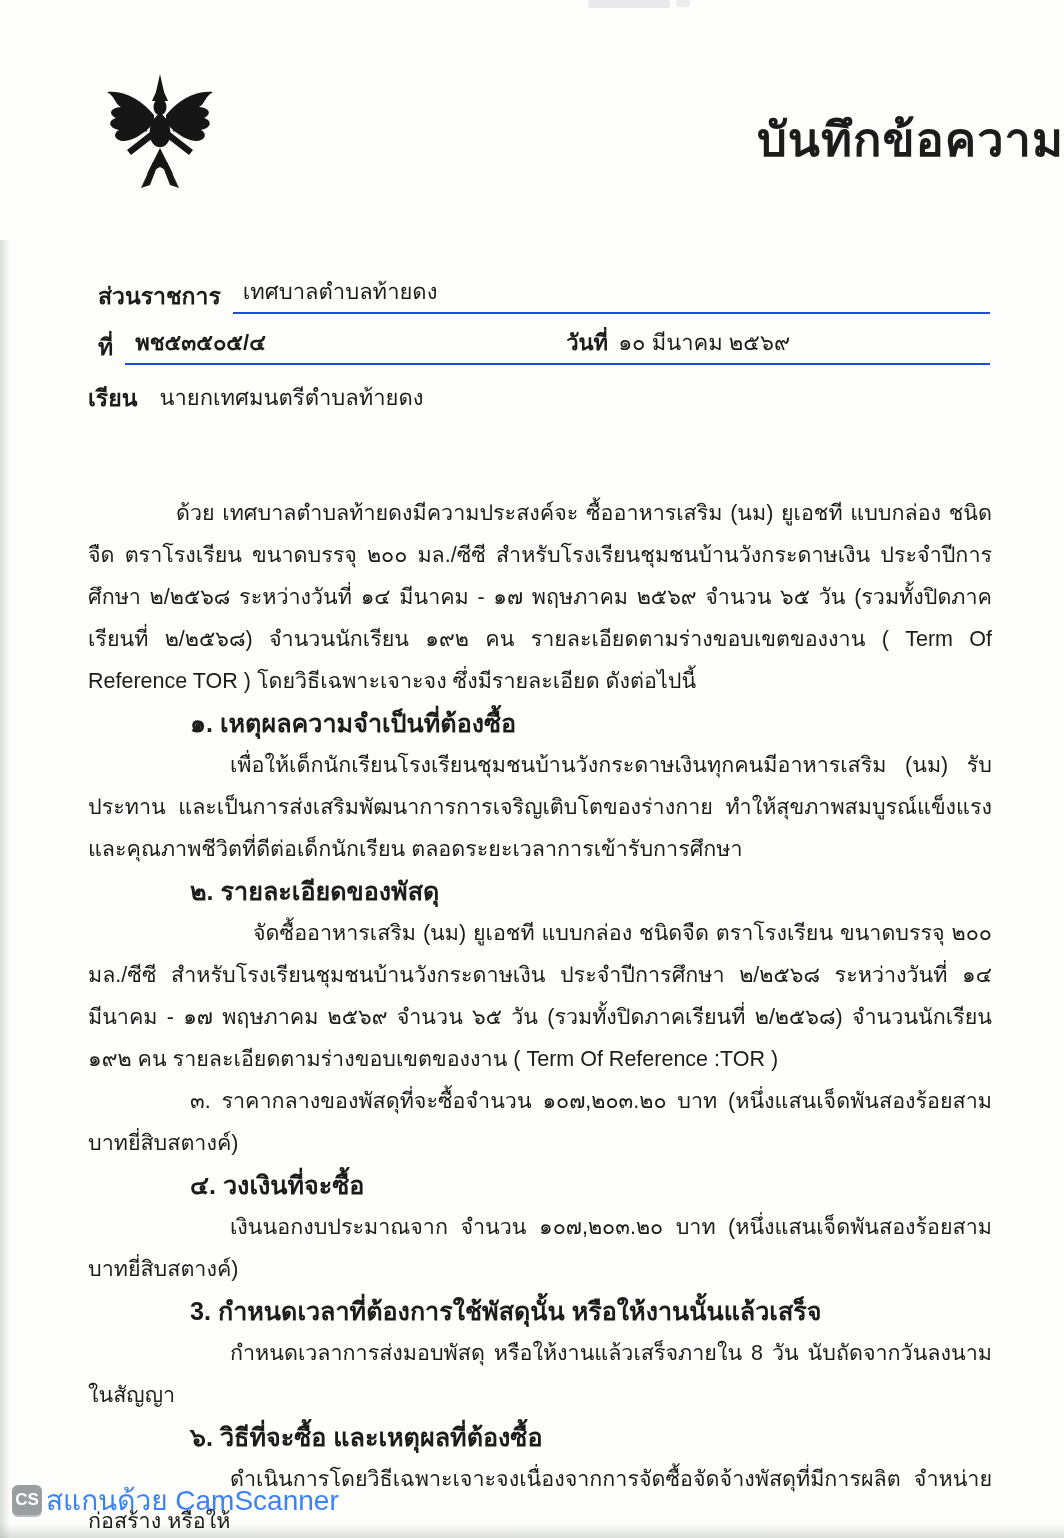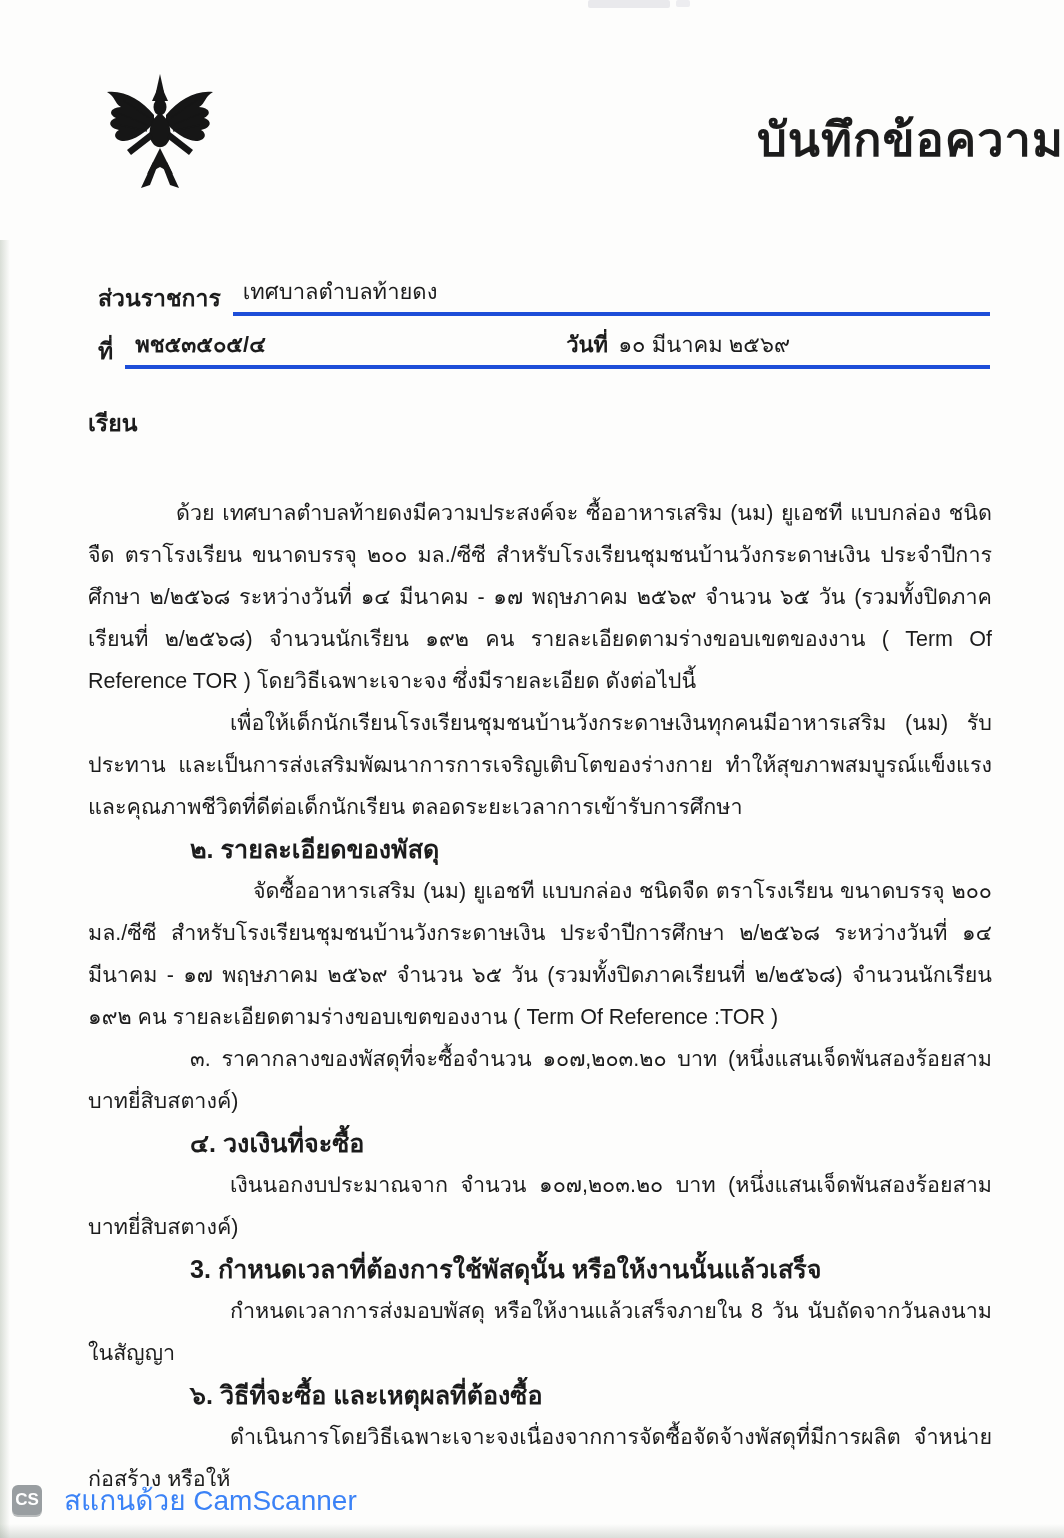--- a/index.html
+++ b/index.html
@@ -20,40 +20,40 @@
     background:#ededf0; border-radius:2px; }
 
   .emblem { position:absolute; left:94px; top:70px; }
 
   .doc-title { position:absolute; top:102px; left:120px; right:0;
     text-align:right; font-size:47px; font-weight:700; letter-spacing:1px; }
 
   .form-area { position:absolute; top:274px; left:88px; right:74px; font-size:22px; }
   .frow { display:flex; align-items:flex-end; margin-bottom:11px; }
   .flabel { font-weight:700; white-space:nowrap; padding-right:12px; font-size:23px;margin-left:10px; }
-  .fline { flex:1; border-bottom:4px solid #1d4ed8; padding:0 4px 3px 10px;
+  .fline { flex:1; border-bottom:2px solid #1d4ed8; padding:0 4px 3px 10px;
     position:relative; min-height:30px; }
   .no-value { font-weight:700;margin-top:15px; }
   .date-group { position:absolute; left:51%; bottom:3px; white-space:nowrap; }
   .date-label { font-weight:700; padding-right:10px; }
-  .to-row { display:flex; margin-top:36px; }
+  .to-row { display:flex; margin-top:15px; }
   .to-label { font-weight:700; padding-right:22px; font-size:23px; }
 
   .body-area { position:absolute; top:492px; left:88px; right:72px;
     font-size:21.5px; line-height:42px; text-align:justify; }
   p.para { margin:0; }
   .intro { text-indent:88px; }
   .sec-head { font-weight:700; margin:0 0 0 102px; line-height:42px; }
   .ind-a { text-indent:142px; }
   .ind-b { text-indent:165px; }
   .sec3 { text-indent:102px; }
   .bold { font-weight:400; }
 
   .watermark { position:absolute; left:12px; bottom:16px;
-    display:flex; align-items:center; gap:22px; }
+    display:flex; align-items:center; gap:4px; }
   .cs-badge { width:30px; height:30px; border-radius:6px; background:#999ea1;
     color:#fff; font-weight:700; font-size:17px;
     display:flex; align-items:center; justify-content:center;
     box-shadow:0 2px 0 rgba(120,125,128,0.5); }
   .wm-text { color:#3b82f6; font-size:28px; }
 </style>
 </head>
 <body>
 
 <div class="page">
@@ -103,27 +103,29 @@
         <span class="no-value">พช๕๓๕๐๕/๔</span>
         <span class="date-group">
           <span class="date-label">วันที่</span><span>๑๐ มีนาคม ๒๕๖๙</span>
         </span>
       </div>
     </div>
 
 
     <div class="to-row">
       <span class="to-label">เรียน</span>
+      <span>นายกเทศมนตรีตำบลท้ายดง</span>
     </div>
   </div>
 
   <div class="body-area">
 
     <p class="para intro">ด้วย เทศบาลตำบลท้ายดงมีความประสงค์จะ ซื้ออาหารเสริม (นม) ยูเอชที แบบกล่อง ชนิดจืด ตราโรงเรียน ขนาดบรรจุ ๒๐๐ มล./ซีซี สำหรับโรงเรียนชุมชนบ้านวังกระดาษเงิน ประจำปีการศึกษา ๒/๒๕๖๘ ระหว่างวันที่ ๑๔ มีนาคม - ๑๗ พฤษภาคม ๒๕๖๙ จำนวน ๖๕ วัน (รวมทั้งปิดภาคเรียนที่ ๒/๒๕๖๘) จำนวนนักเรียน ๑๙๒ คน รายละเอียดตามร่างขอบเขตของงาน ( Term Of Reference TOR ) โดยวิธีเฉพาะเจาะจง ซึ่งมีรายละเอียด ดังต่อไปนี้</p>
 
+    <h3 class="sec-head">๑. เหตุผลความจำเป็นที่ต้องซื้อ</h3>
     <p class="para ind-a">เพื่อให้เด็กนักเรียนโรงเรียนชุมชนบ้านวังกระดาษเงินทุกคนมีอาหารเสริม (นม) รับประทาน และเป็นการส่งเสริมพัฒนาการการเจริญเติบโตของร่างกาย ทำให้สุขภาพสมบูรณ์แข็งแรง และคุณภาพชีวิตที่ดีต่อเด็กนักเรียน ตลอดระยะเวลาการเข้ารับการศึกษา</p>
 
     <h3 class="sec-head">๒. รายละเอียดของพัสดุ</h3>
     <p class="para ind-b">จัดซื้ออาหารเสริม (นม)  ยูเอชที  แบบกล่อง  ชนิดจืด ตราโรงเรียน ขนาดบรรจุ  ๒๐๐ มล./ซีซี สำหรับโรงเรียนชุมชนบ้านวังกระดาษเงิน ประจำปีการศึกษา ๒/๒๕๖๘ ระหว่างวันที่  ๑๔  มีนาคม - ๑๗ พฤษภาคม ๒๕๖๙ จำนวน  ๖๕  วัน  (รวมทั้งปิดภาคเรียนที่ ๒/๒๕๖๘) จำนวนนักเรียน   ๑๙๒  คน  รายละเอียดตามร่างขอบเขตของงาน ( Term Of Reference :TOR )</p>
 
     <p class="para sec3">
       <span class="bold">๓. ราคากลางของพัสดุที่จะซื้อจำนวน ๑๐๗,๒๐๓.๒๐ บาท</span>
       <span>(หนึ่งแสนเจ็ดพันสองร้อยสามบาทยี่สิบสตางค์)</span>
     </p>
 

